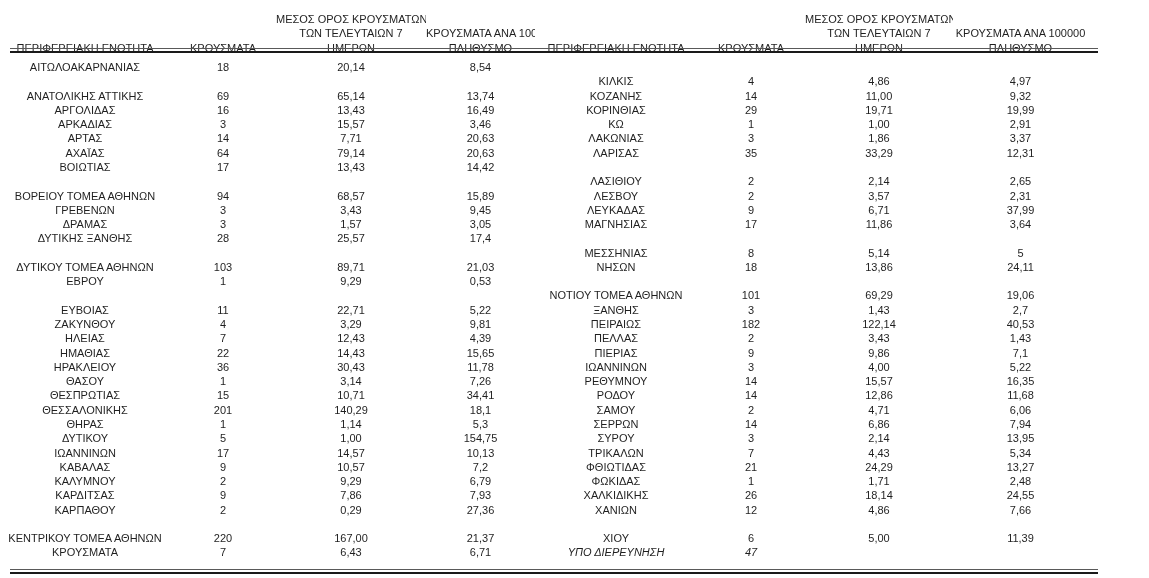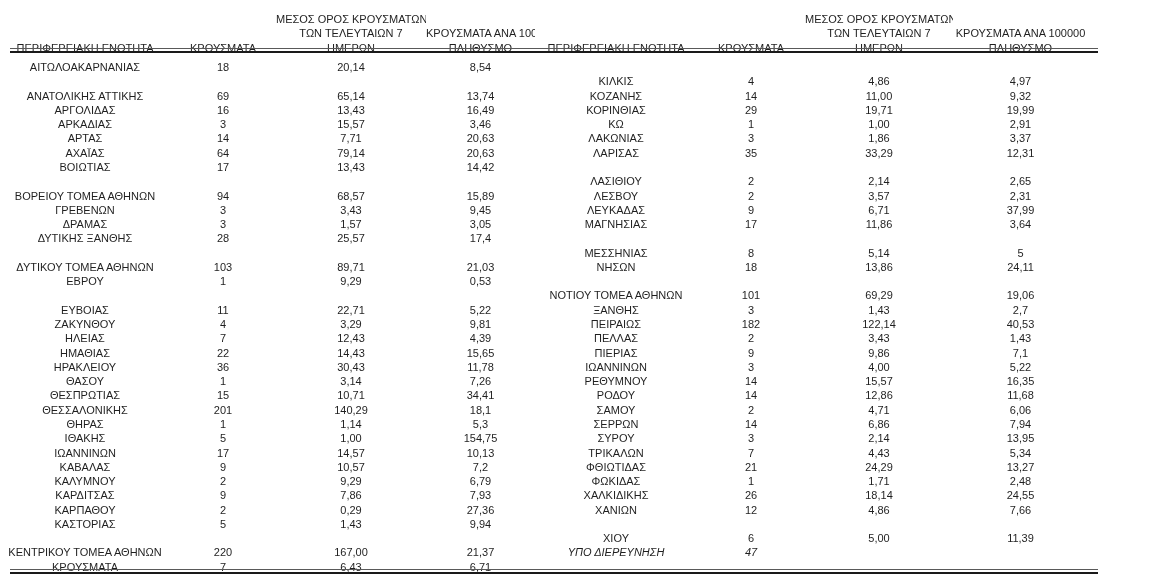--- a/index.html
+++ b/index.html
@@ -244,21 +244,21 @@
             <td>140,29</td>
             <td>18,1</td>
           </tr>
           <tr>
             <td>ΘΗΡΑΣ</td>
             <td>1</td>
             <td>1,14</td>
             <td>5,3</td>
           </tr>
           <tr>
-            <td>ΙΘΑΚΗΣ</td>
+            <td>ΔΥΤΙΚΟΥ</td>
             <td>5</td>
             <td>1,00</td>
             <td>154,75</td>
           </tr>
           <tr>
             <td>ΙΩΑΝΝΙΝΩΝ</td>
             <td>17</td>
             <td>14,57</td>
             <td>10,13</td>
           </tr>
@@ -278,26 +278,20 @@
             <td>ΚΑΡΔΙΤΣΑΣ</td>
             <td>9</td>
             <td>7,86</td>
             <td>7,93</td>
           </tr>
           <tr>
             <td>ΚΑΡΠΑΘΟΥ</td>
             <td>2</td>
             <td>0,29</td>
             <td>27,36</td>
-          </tr>
-          <tr>
-            <td>ΚΑΣΤΟΡΙΑΣ</td>
-            <td>5</td>
-            <td>1,43</td>
-            <td>9,94</td>
           </tr>
           <tr>
             <td></td>
             <td></td>
             <td></td>
             <td></td>
           </tr>
           <tr>
             <td>ΚΕΝΤΡΙΚΟΥ ΤΟΜΕΑ ΑΘΗΝΩΝ</td>
             <td>220</td>

